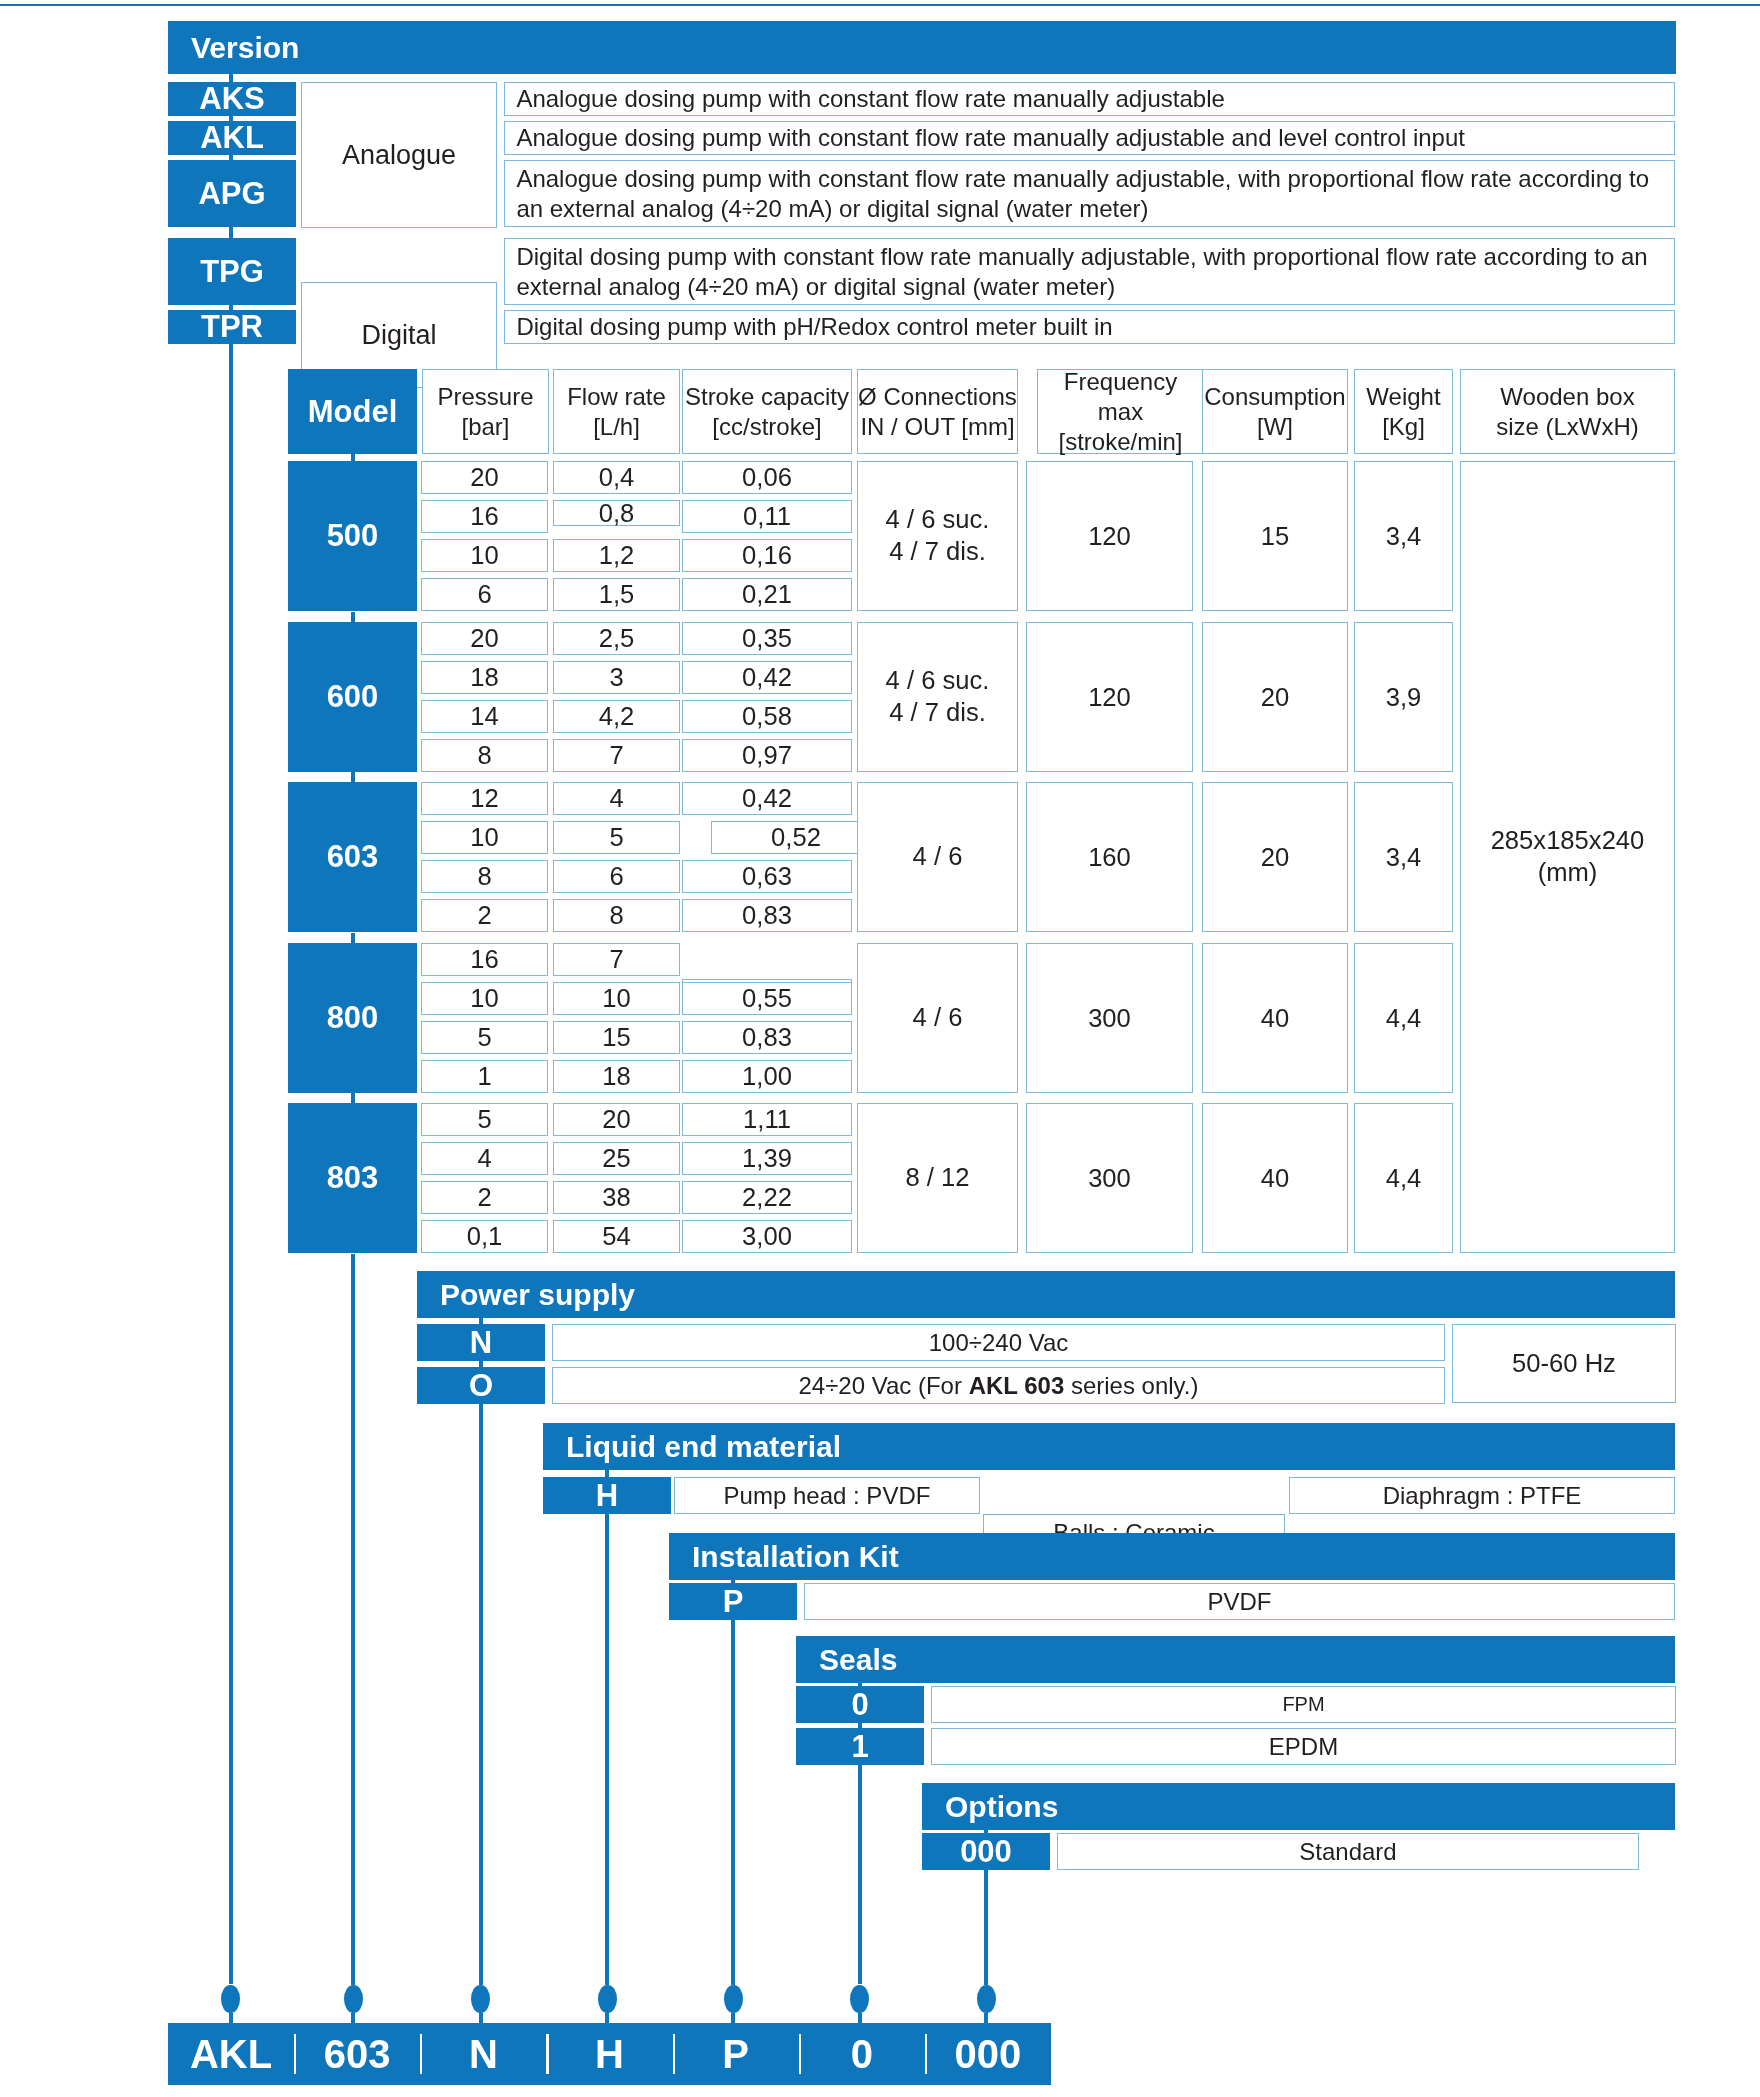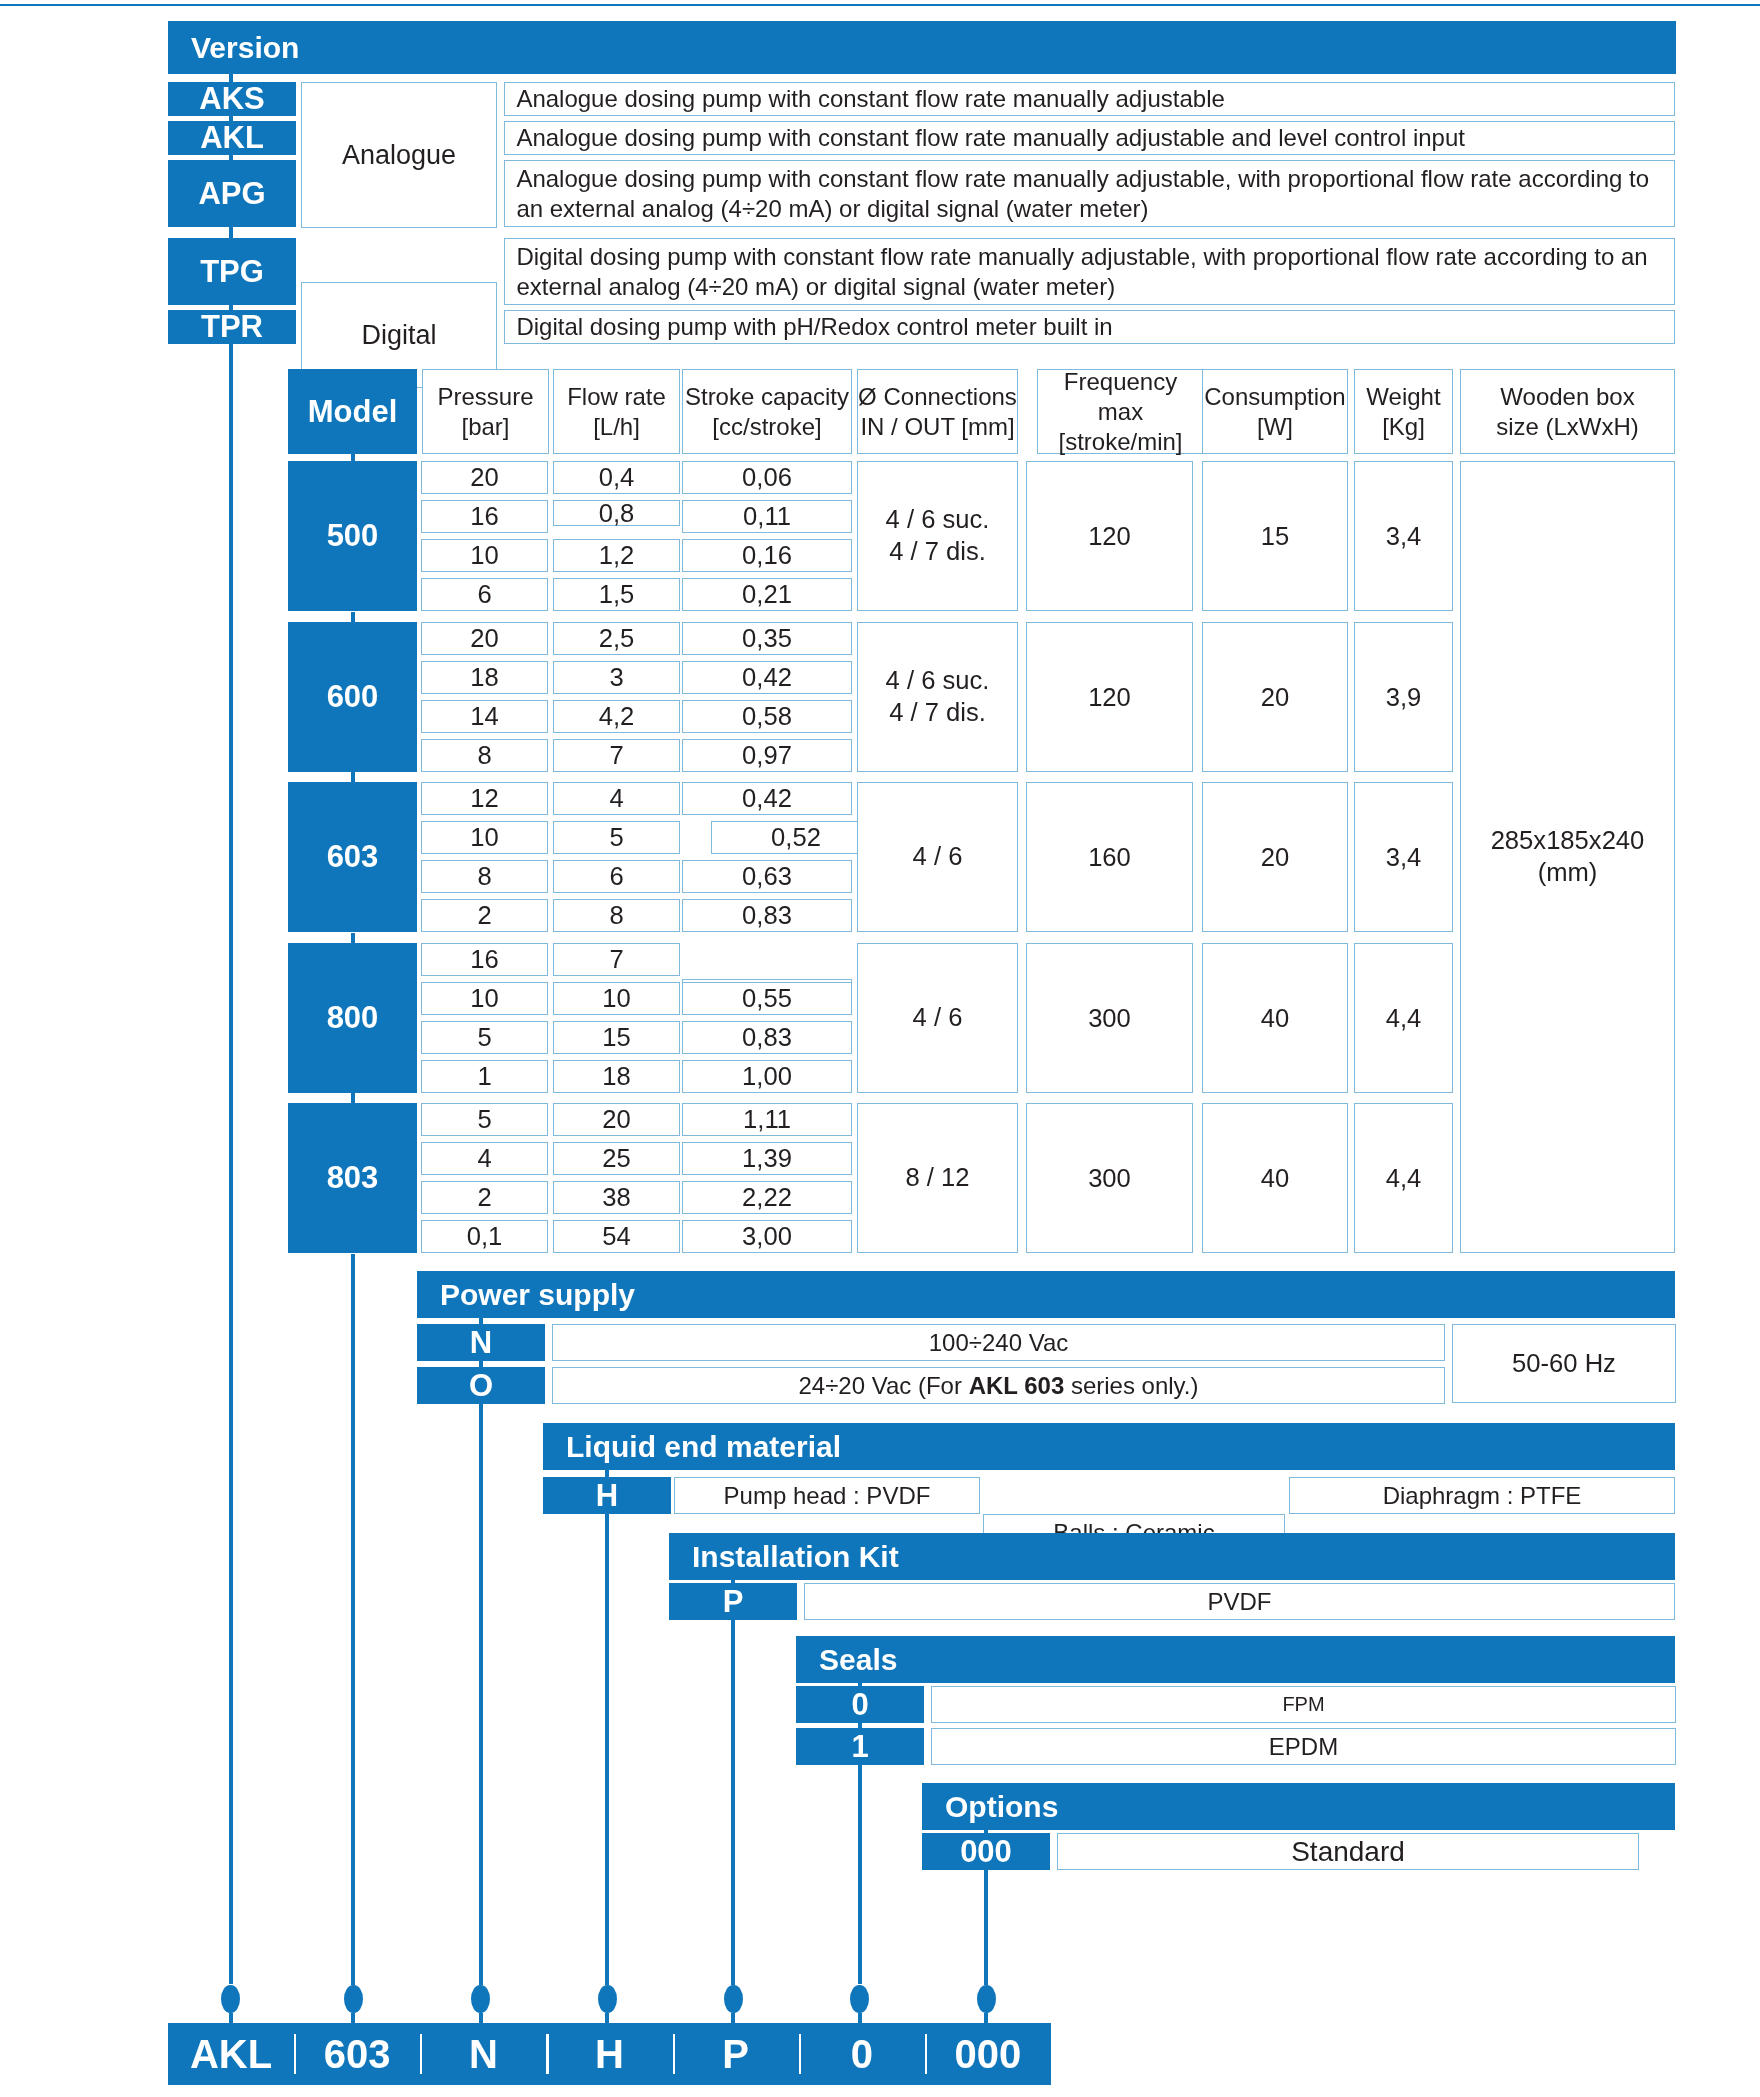--- a/index.html
+++ b/index.html
@@ -466,21 +466,21 @@
 <div class="abs cell" style="left:931px;top:1728px;width:745px;height:37px;font-size:24px;">
   <span>EPDM</span>
 </div>
 
 <div class="abs hdrbar" style="left:922px;top:1783px;width:753px;height:47px;">
   <span>Options</span>
 </div>
 <div class="abs codebox" style="left:922px;top:1833px;width:128px;height:37px;">
   <span>000</span>
 </div>
-<div class="abs cell" style="left:1057px;top:1833px;width:582px;height:37px;font-size:28px;align-items:center;">
+<div class="abs cell" style="left:1057px;top:1833px;width:582px;height:37px;font-size:24px;align-items:center;">
   <span>Standard</span>
 </div>
 
 <div class="abs orderbar" style="left:168px;top:2023px;width:883px;height:62px;">
   <div class="orderseg">
       <span>AKL</span>
     </div>
   <div class="orderseg">
       <span>603</span>
     </div>

